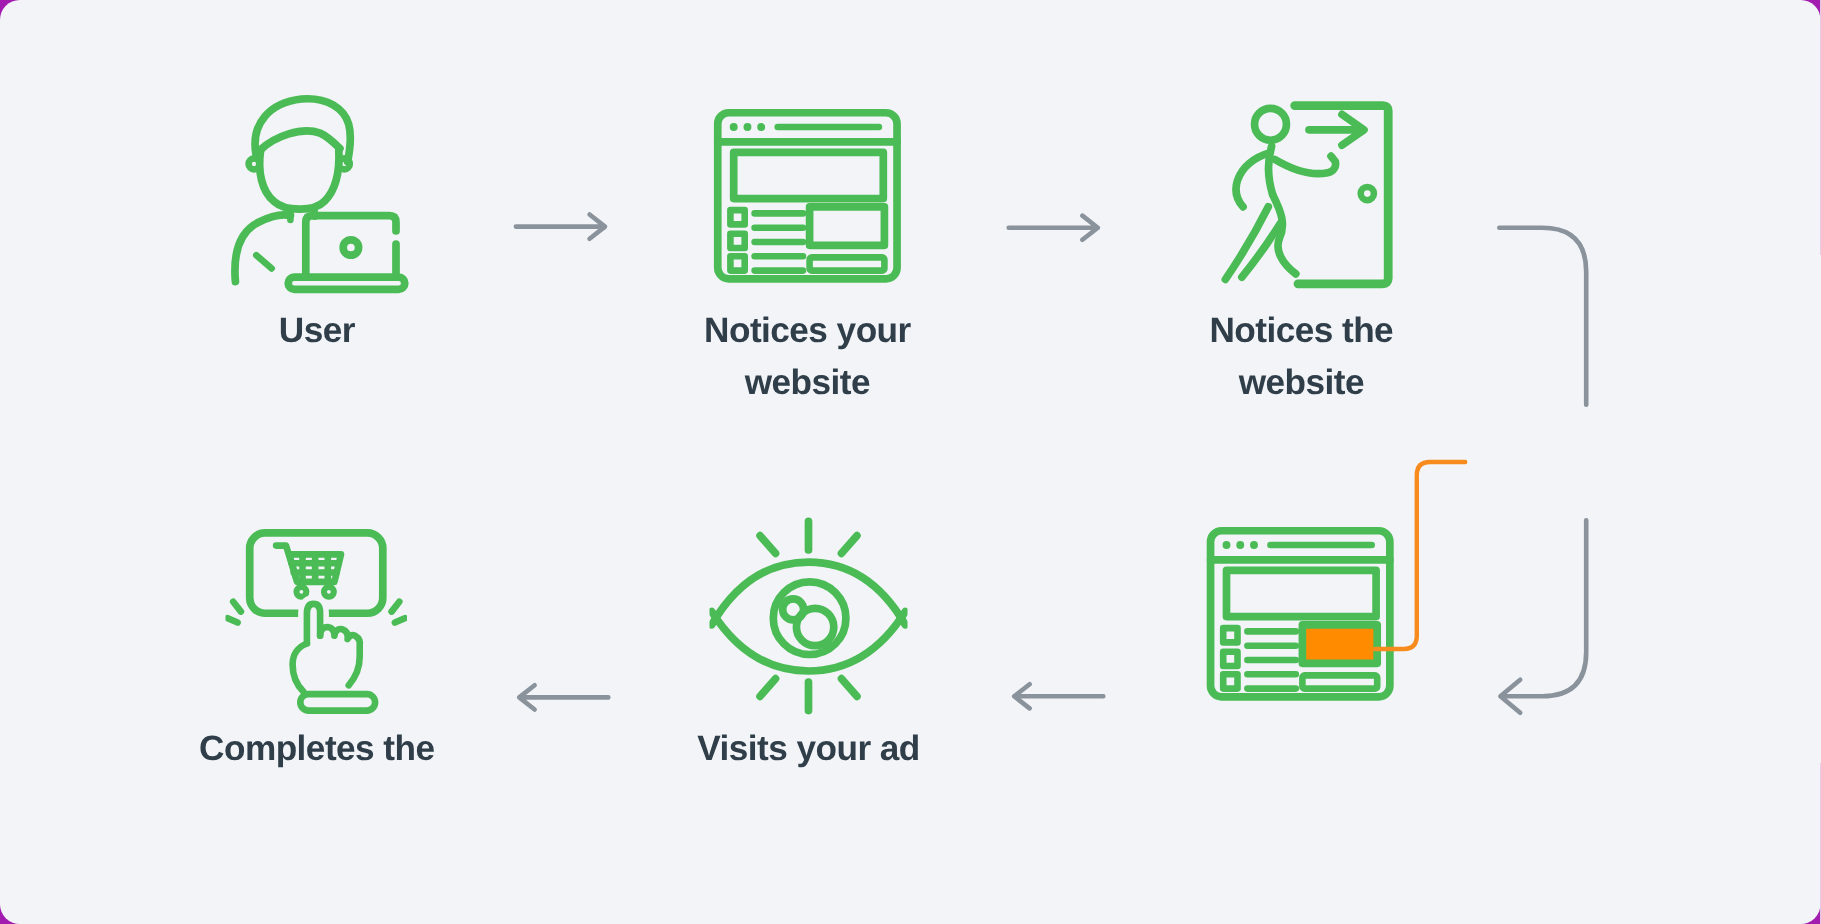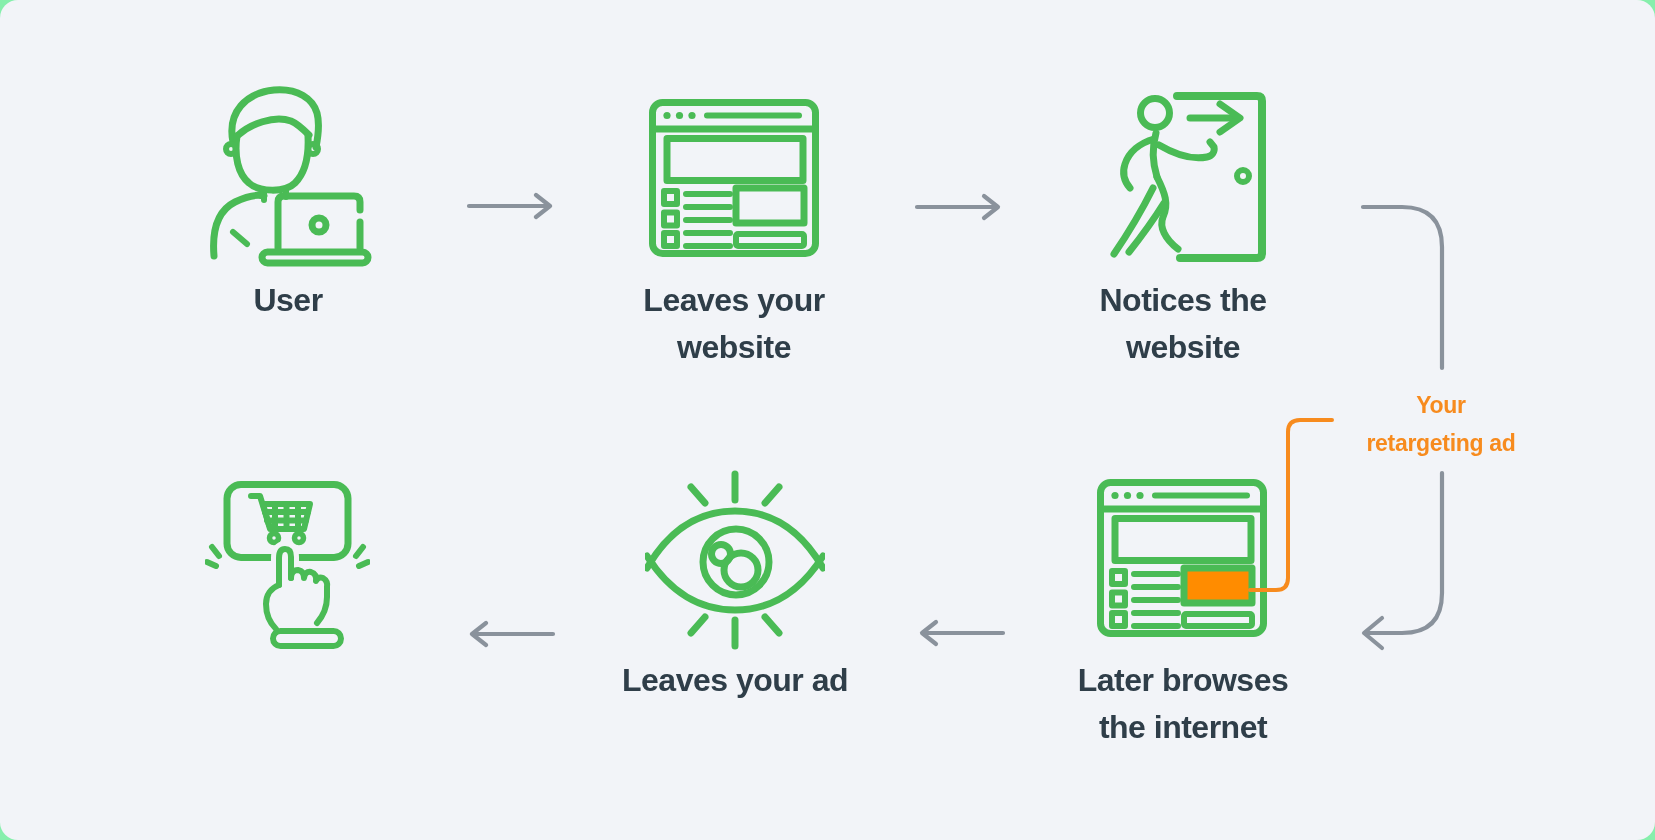--- a/index.html
+++ b/index.html
@@ -1,16 +1,16 @@
 <!DOCTYPE html>
 <html><head>
 <meta charset="utf-8">
 <style>
   html,body{margin:0;padding:0;background:#ffffff;}
-  .stage{position:relative;width:1655px;height:840px;background:#86efac;overflow:hidden;
+  .stage{position:relative;width:1655px;height:840px;background:#a21caf;overflow:hidden;
          font-family:"Liberation Sans","DejaVu Sans",sans-serif;}
   .card{position:absolute;left:0;top:0;width:1655px;height:840px;background:#F2F4F8;border-radius:18px;}
   .abs{position:absolute;}
   .lbl{position:absolute;width:260px;text-align:center;font-size:32px;line-height:47px;
        font-weight:700;letter-spacing:-0.5px;color:#2F3E49;}
   .ann{position:absolute;width:210px;text-align:center;font-size:23px;line-height:38px;
        font-weight:700;letter-spacing:-0.3px;color:#F78B1E;}
   
   .ln{fill:none;stroke:#4ABB55;stroke-width:7;stroke-linecap:round;stroke-linejoin:round;}
   .thin{stroke-width:6;}
@@ -54,21 +54,21 @@
       <path class="ln thin" d="M59,17.5 H151"></path>
       <rect class="ln" x="19" y="40.5" width="136" height="42"></rect>
       <rect class="ln thin" x="16" y="93" width="13" height="13"></rect>
       <rect class="ln thin" x="16" y="114.5" width="13" height="13"></rect>
       <rect class="ln thin" x="16" y="135" width="13" height="13"></rect>
       <path class="ln thin" d="M38,96 H82 M38,109 H82 M38,122 H82 M38,135 H82 M38,148 H82"></path>
       <rect class="ln" x="88" y="90" width="68" height="35"></rect>
       <rect class="ln thin" x="88" y="136" width="68" height="12" rx="2"></rect>
     </svg>
     <div class="lbl" style="left:604px;top:277px">
-      <div>Leaves your</div>
+      <div>Notices your</div>
       <div>website</div>
     </div>
 
     <svg class="abs" style="left:1096px;top:91px" width="176" height="176" viewBox="0 0 176 176">
       <path class="ln ln8" d="M81,5 H161 Q166,5 166,10 V162 Q166,167 161,167 H84"></path>
       <path class="ln" d="M94,27 H136"></path>
       <path class="ln" d="M124,13 L144,27 L124,41"></path>
       <circle class="ln thin" cx="147" cy="85" r="6"></circle>
       <circle class="ln" cx="59" cy="22" r="14.5"></circle>
       <path class="ln" d="M60,42 C56,56 56,70 61,86"></path>
@@ -91,53 +91,50 @@
       <circle class="dotf" cx="44" cy="17.5" r="3.6"></circle>
       <path class="ln thin" d="M59,17.5 H151"></path>
       <rect class="ln" x="19" y="40.5" width="136" height="42"></rect>
       <rect class="ln thin" x="16" y="93" width="13" height="13"></rect>
       <rect class="ln thin" x="16" y="114.5" width="13" height="13"></rect>
       <rect class="ln thin" x="16" y="135" width="13" height="13"></rect>
       <path class="ln thin" d="M38,96 H82 M38,109 H82 M38,122 H82 M38,135 H82 M38,148 H82"></path>
       <rect class="ln adfill" x="88" y="90" width="68" height="35"></rect>
       <rect class="ln thin" x="88" y="136" width="68" height="12" rx="2"></rect>
     </svg>
-    <div class="lbl" style="left:1053px;top:657px">
-      <div>Later browses</div>
-      <div>the internet</div>
-    </div>
 
     <svg class="abs" style="left:645px;top:470px" width="180" height="180" viewBox="0 0 180 180">
       <path class="ln" d="M2,98 C28,53 60,41 90,41 C120,41 152,53 178,98"></path>
       <path class="ln" d="M2,86 C28,127 60,140 90,140 C120,140 152,127 178,86"></path>
       <circle class="ln" cx="91" cy="92" r="33"></circle>
       <circle class="ln" cx="96" cy="100" r="17"></circle>
       <circle class="ln" cx="76" cy="84" r="9.5"></circle>
       <path class="ln" d="M90,4 V30 M46,17 L60,33 M134,17 L120,33 M90,150 V176 M46,163 L60,147 M134,163 L120,147"></path>
     </svg>
     <div class="lbl" style="left:605px;top:657px">
-      <div>Leaves your ad</div>
+      <div>Visits your ad</div>
       <div></div>
     </div>
 
     <svg class="abs" style="left:205px;top:480px" width="165" height="170" viewBox="0 0 165 170">
       <rect class="ln" x="22" y="4.5" width="121" height="73" rx="14"></rect>
       <path class="ln thin" d="M46,16 H55 L64,45"></path>
       <path class="ln thin" d="M58,24 H105 L99,49 H65 Z"></path>
       <path class="ln thin" d="M70,24 V48 M81.5,24 V48.5 M93,24 V48 M60,32 H103 M62,40.5 H101"></path>
       <circle class="ln" cx="69" cy="58" r="4.5" style="stroke-width:5.5"></circle>
       <circle class="ln" cx="94" cy="58" r="4.5" style="stroke-width:5.5"></circle>
       <path class="ln thin" d="M7,67 L14,76 M2,82 L11,86 M158,67 L151,76 M163,82 L154,86"></path>
       <path class="halo" d="M74,105 V78 Q74,69 80,69 Q86,69 86,77 V98 M86,98 Q86,90 93,90 Q99,91 99,98 Q100,91 106,92 Q112,94 111,101 Q113,96 118,98 Q123,101 122,107 V117 C122,128 118,136 112,143 M74,105 C66,108 61,115 61,124 C61,136 66,144 71,149"></path>
       <path class="ln thin" d="M74,105 V78 Q74,69 80,69 Q86,69 86,77 V98"></path>
       <path class="ln thin" d="M86,98 Q86,90 93,90 Q99,91 99,98 Q100,91 106,92 Q112,94 111,101 Q113,96 118,98 Q123,101 122,107 V117 C122,128 118,136 112,143"></path>
       <path class="ln thin" d="M74,105 C66,108 61,115 61,124 C61,136 66,144 71,149"></path>
       <rect class="ln thin" x="68" y="151" width="68" height="15" rx="7.5"></rect>
     </svg>
     <div class="lbl" style="left:158px;top:657px">
+      <div>Completes the</div>
     </div>
 
     <svg class="abs" style="left:466px;top:190px" width="88" height="32" viewBox="0 0 88 32">
       <path class="gray" d="M3,16 H82 M70,5 L84,16 L70,27"></path>
     </svg>
     <svg class="abs" style="left:914px;top:191px" width="88" height="32" viewBox="0 0 88 32">
       <path class="gray" d="M3,16 H82 M70,5 L84,16 L70,27"></path>
     </svg>
     <svg class="abs" style="left:918px;top:617px" width="88" height="32" viewBox="0 0 88 32">
       <path class="gray" d="M85,16 H6 M18,5 L4,16 L18,27"></path>
@@ -145,19 +142,15 @@
     <svg class="abs" style="left:468px;top:618px" width="88" height="32" viewBox="0 0 88 32">
       <path class="gray" d="M85,16 H6 M18,5 L4,16 L18,27"></path>
     </svg>
 
     <svg class="abs" style="left:1240px;top:185px" width="260" height="475" viewBox="0 0 260 475">
       <path class="gray" d="M123,22 H162 Q202,22 202,62 V183"></path>
       <path class="gray" d="M202,288 V408 Q202,448 162,448 H128"></path>
       <path class="gray" d="M142,433 L124,448 L142,463"></path>
       <path class="orangeln" d="M10,405 H36 Q48,405 48,393 V247 Q48,235 60,235 H92"></path>
     </svg>
-    <div class="ann" style="left:1336px;top:386px">
-      <div>Your</div>
-      <div>retargeting ad</div>
-    </div>
 
   </div>
 </div>
 
 </body></html>

